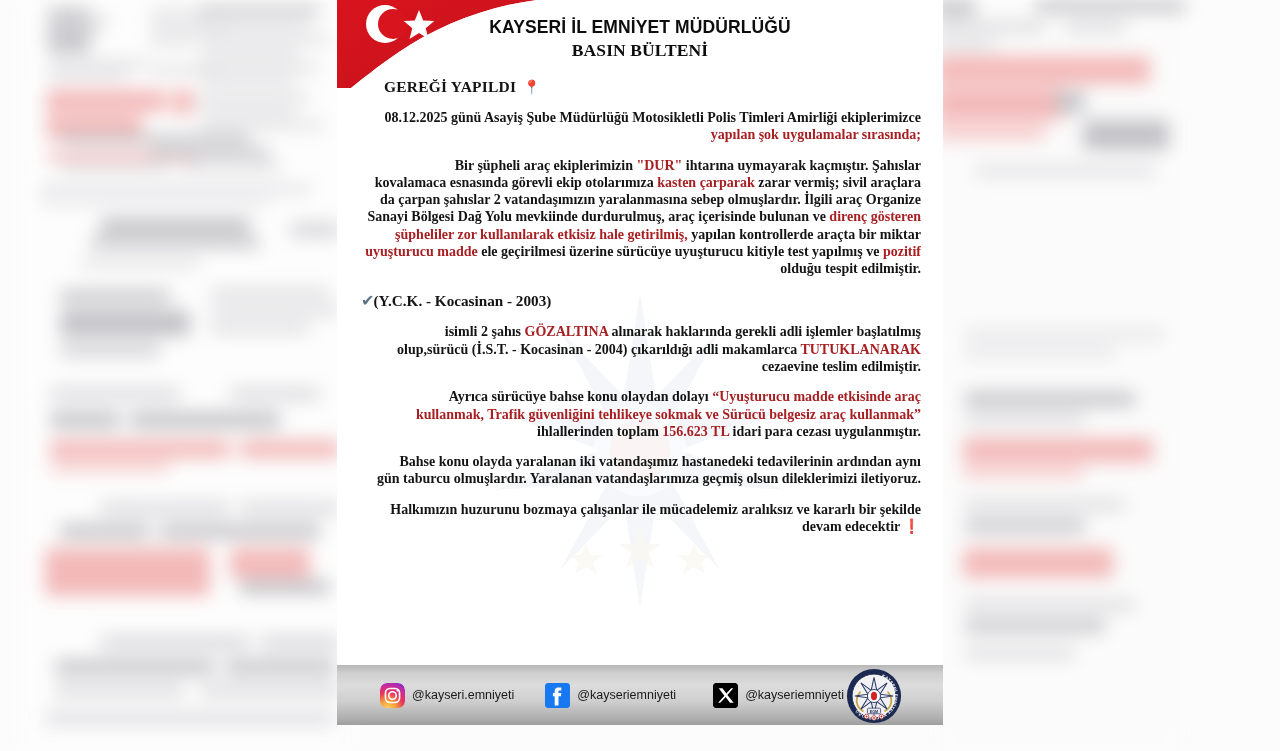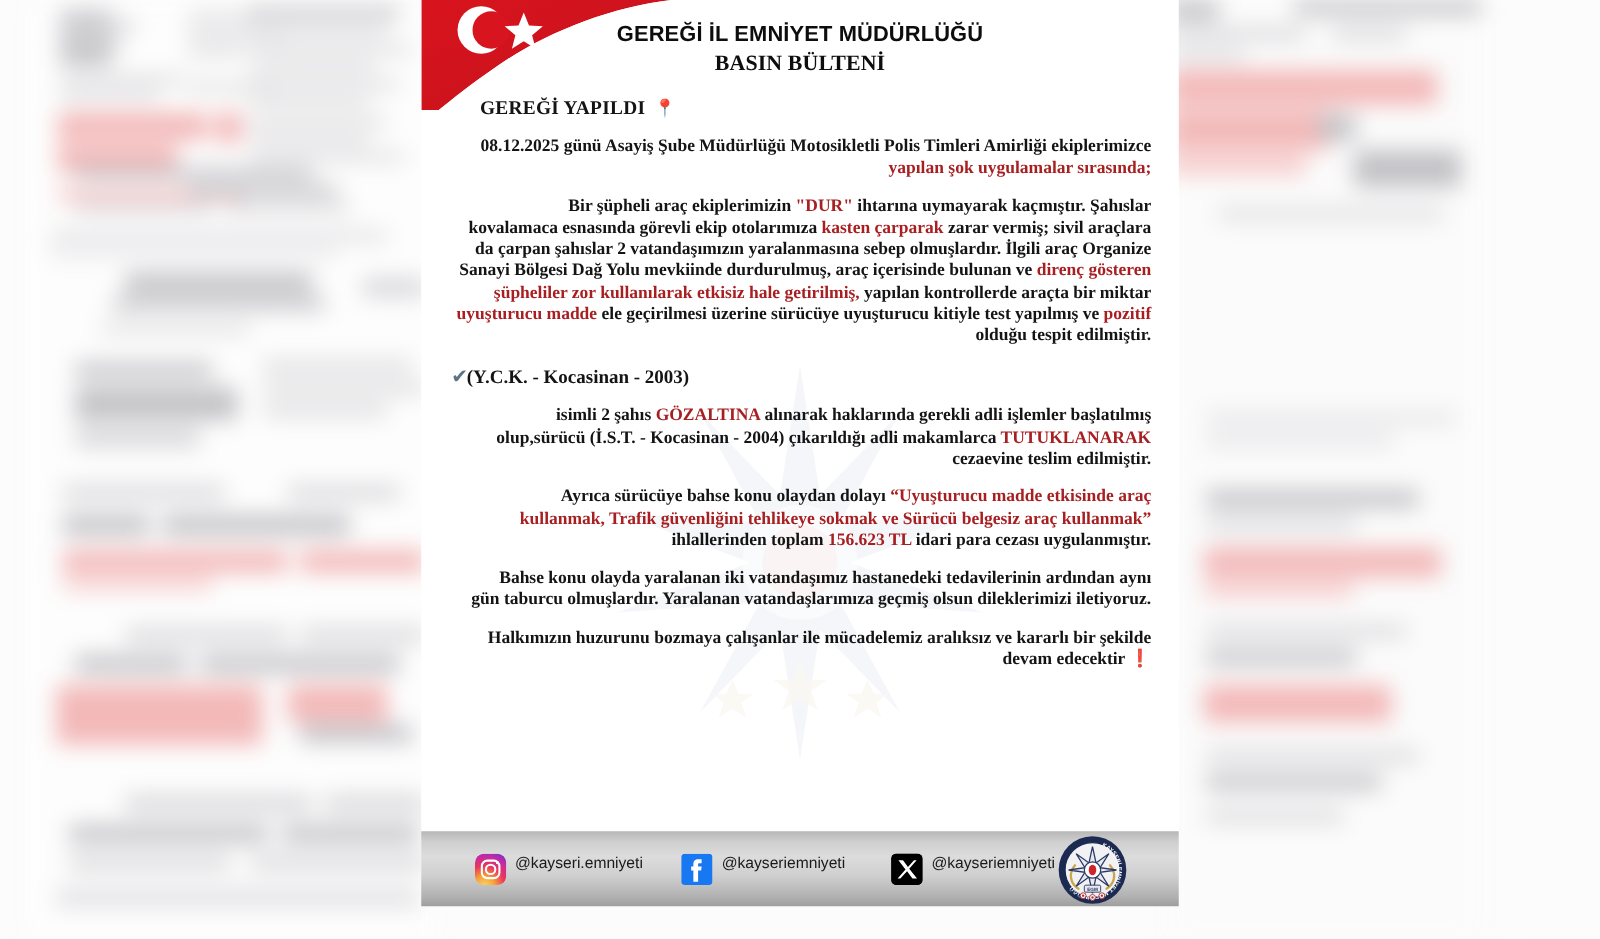--- a/index.html
+++ b/index.html
@@ -94,21 +94,21 @@
   }
 
   
   .footer{
     position:absolute;left:337px;top:665px;width:606px;height:60px;
     background:linear-gradient(180deg,#b7b7b7 0%,#cfcfcf 14%,#dcdcdc 34%,#cfcfcf 60%,#b0b0b0 88%,#9e9e9e 100%);
     display:flex;align-items:center;
     font-family:"Liberation Sans", sans-serif;
   }
   .social{
-    display:flex;gap:7px;
+    display:flex;align-items:center;gap:7px;
     font-size:12.5px;color:#1a1a1a;font-weight:normal;
   }
   .social .handle{white-space:nowrap;}
   .s1{margin-left:43px;}
   .s2{margin-left:31px;}
   .s3{margin-left:37px;}
   .logo-badge{position:absolute;right:41px;top:3px;width:56px;height:56px;}
 
   .ig-icon{width:25px;height:25px;border-radius:7px;display:block;}
   .fb-icon{width:25px;height:25px;border-radius:3px;display:block;}
@@ -247,21 +247,21 @@
       <circle cx="150" cy="158" r="30" fill="#c86a6a" opacity="0.75"></circle>
       <g fill="#c6a86a" opacity="0.8">
         <polygon points="150,238 156,252 171,252 159,261 164,276 150,267 136,276 141,261 129,252 144,252"></polygon>
         <polygon points="96,252 101,263 113,263 103,270 107,282 96,275 85,282 89,270 79,263 91,263"></polygon>
         <polygon points="204,252 209,263 221,263 211,270 215,282 204,275 193,282 197,270 187,263 199,263"></polygon>
       </g>
     </svg>
   </div>
 
   <div class="doc-head">
-    <span>GEREĞİ İL EMNİYET MÜDÜRLÜĞÜ</span>
+    <span>KAYSERİ İL EMNİYET MÜDÜRLÜĞÜ</span>
     <span class="l2">BASIN BÜLTENİ</span>
   </div>
 
   <div class="body-area">
 
     <div class="gereg">
       <span><span>GEREĞİ YAPILDI</span></span><span class="pin">📍</span>
     </div>
 
     <p class="para"><span>08.12.2025 günü Asayiş Şube Müdürlüğü Motosikletli Polis Timleri Amirliği ekiplerimizce </span><span class="red">yapılan şok uygulamalar sırasında;</span></p>

